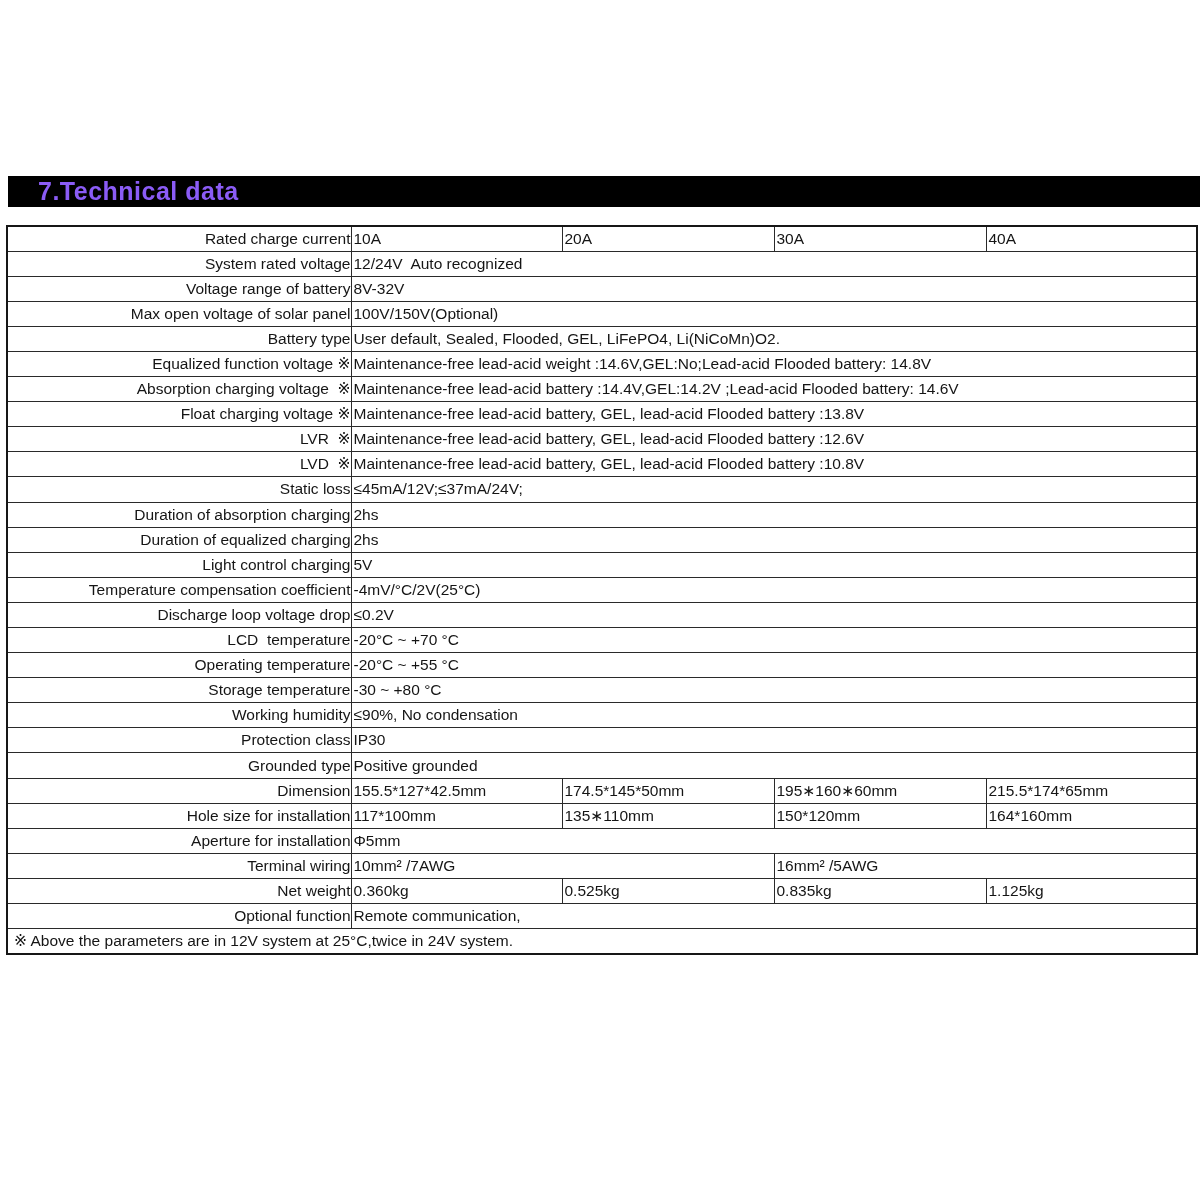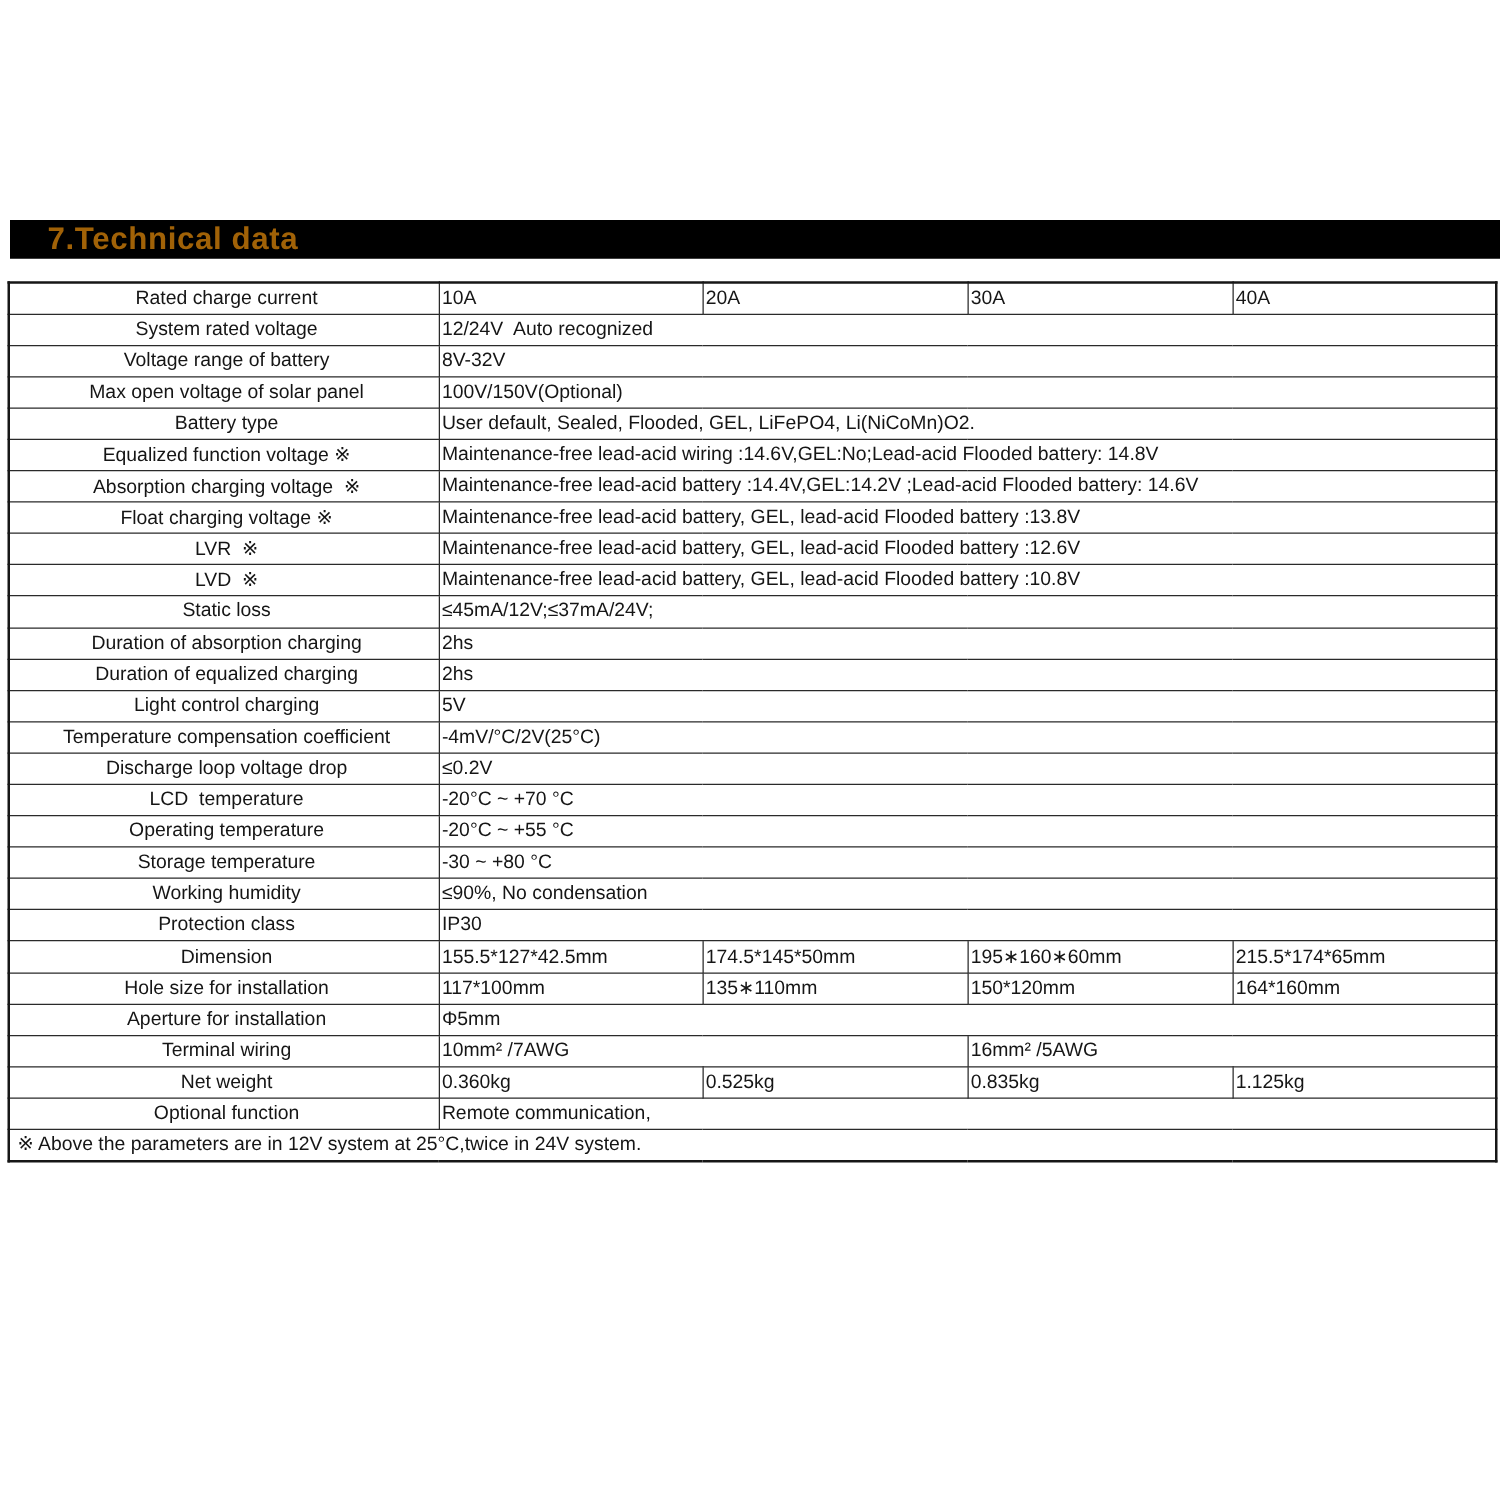--- a/index.html
+++ b/index.html
@@ -10,21 +10,21 @@
     color: #1a1a1a;
     position: relative;
     overflow: hidden;
   }
   .page { position: absolute; inset: 0; background: #ffffff; }
 
   .title-bar {
     position: absolute;
     left: 8px; right: 0; top: 176px; height: 31px;
     background: #000000;
-    color: #a16207;
+    color: #8b5cf6;
     display: flex;
     align-items: center;
     padding-left: 30px;
     font-size: 25px;
     font-weight: 700;
     letter-spacing: 0.5px;
   }
 
   table.spec {
     position: absolute;
@@ -38,21 +38,21 @@
     border: 1.5px solid #2a2a2a;
     height: 25.1px;
     font-size: 15.5px;
     font-weight: 400;
     white-space: pre-wrap;
     overflow: hidden;
     vertical-align: middle;
     color: #151515;
   }
   table.spec th.label {
-    text-align: center;
+    text-align: right;
     padding-left: 4px;
   }
   table.spec td.value {
     text-align: left;
     padding: 0 2px;
   }
   table.spec td.footnote {
     text-align: left;
     padding-left: 6px;
   }
@@ -93,21 +93,21 @@
         <tr>
           <th class="label">Max open voltage of solar panel</th>
           <td class="value" colspan="4">100V/150V(Optional)</td>
         </tr>
         <tr>
           <th class="label">Battery type</th>
           <td class="value" colspan="4">User default, Sealed, Flooded, GEL, LiFePO4, Li(NiCoMn)O2.</td>
         </tr>
         <tr>
           <th class="label">Equalized function voltage ※</th>
-          <td class="value" colspan="4">Maintenance-free lead-acid wiring :14.6V,GEL:No;Lead-acid Flooded battery: 14.8V</td>
+          <td class="value" colspan="4">Maintenance-free lead-acid weight :14.6V,GEL:No;Lead-acid Flooded battery: 14.8V</td>
         </tr>
         <tr>
           <th class="label">Absorption charging voltage  ※</th>
           <td class="value" colspan="4">Maintenance-free lead-acid battery :14.4V,GEL:14.2V ;Lead-acid Flooded battery: 14.6V</td>
         </tr>
         <tr>
           <th class="label">Float charging voltage ※</th>
           <td class="value" colspan="4">Maintenance-free lead-acid battery, GEL, lead-acid Flooded battery :13.8V</td>
         </tr>
         <tr>
@@ -154,20 +154,24 @@
           <th class="label">Storage temperature</th>
           <td class="value" colspan="4">-30 ~ +80 °C</td>
         </tr>
         <tr>
           <th class="label">Working humidity</th>
           <td class="value" colspan="4">≤90%, No condensation</td>
         </tr>
         <tr>
           <th class="label">Protection class</th>
           <td class="value" colspan="4">IP30</td>
+        </tr>
+        <tr>
+          <th class="label">Grounded type</th>
+          <td class="value" colspan="4">Positive grounded</td>
         </tr>
         <tr>
           <th class="label">Dimension</th>
           <td class="value" colspan="1">155.5*127*42.5mm</td>
           <td class="value" colspan="1">174.5*145*50mm</td>
           <td class="value" colspan="1">195∗160∗60mm</td>
           <td class="value" colspan="1">215.5*174*65mm</td>
         </tr>
         <tr>
           <th class="label">Hole size for installation</th>

